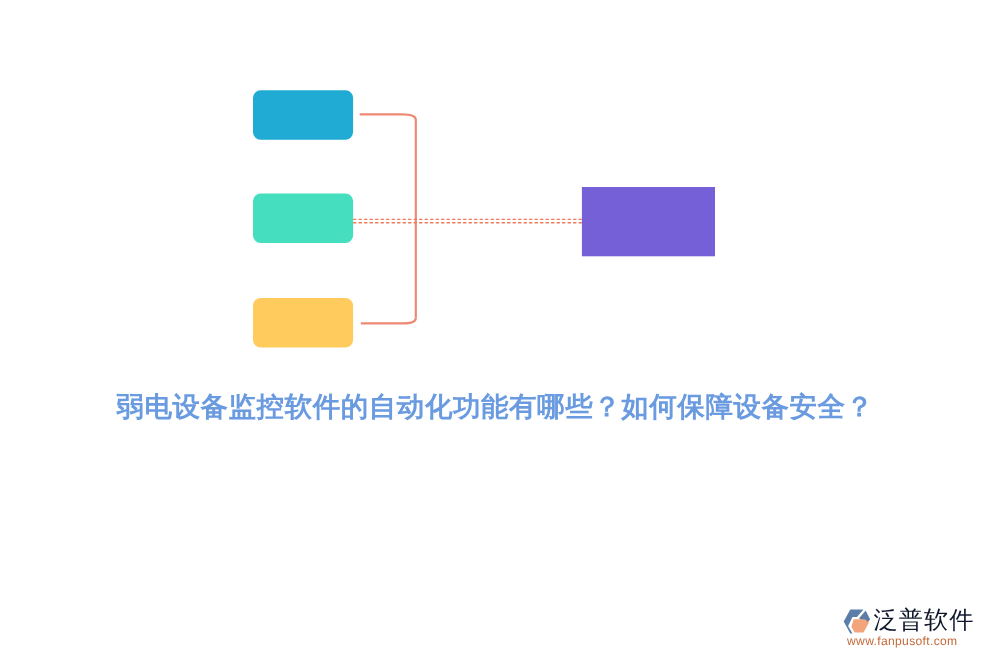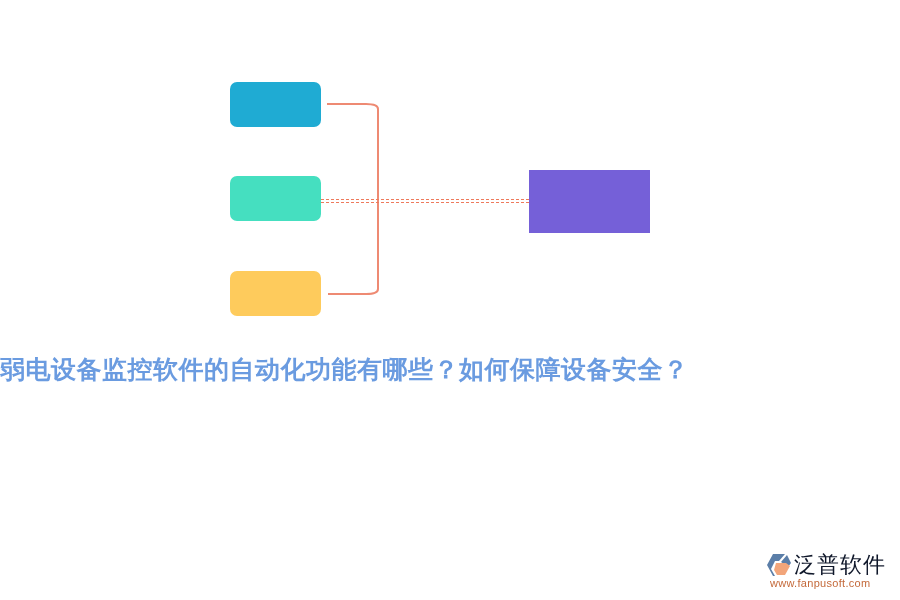--- a/index.html
+++ b/index.html
@@ -2,21 +2,21 @@
 <html><head>
   <meta charset="utf-8">
   <style>
     html, body { margin: 0; padding: 0; background: #ffffff; }
     body { width: 900px; height: 600px; position: relative; overflow: hidden;
            font-family: "DejaVu Sans", "Liberation Sans", sans-serif; }
     .node { position: absolute; border-radius: 7px; }
     .node-target { position: absolute; }
     .connectors { position: absolute; left: 0; top: 0; width: 900px; height: 600px; pointer-events: none; }
     .title {
-      position: absolute; left: 0; top: 350px; width: 900px; 
+      position: absolute; left: 0; top: 350px; width: 900px; text-align: center;
       font-family: "DejaVu Serif", "Liberation Serif", serif;
       font-size: 25px; letter-spacing: 0.5px; line-height: 40px;
       color: #6a9be0; font-weight: bold;
     }
     .logo { position: absolute; left: 766px; top: 551px; width: 130px; height: 40px; }
     .logo-icon { position: absolute; left: 0; top: 2px; width: 26px; height: 24px; }
     .logo-name { position: absolute; left: 28px; top: 0; font-size: 22px; line-height: 28px;
                  letter-spacing: 1px; color: #0f172a; white-space: nowrap;
                  font-family: "DejaVu Sans", "Liberation Sans", sans-serif; }
     .logo-url { position: absolute; left: 4px; top: 26px; font-size: 11px; line-height: 13px;

